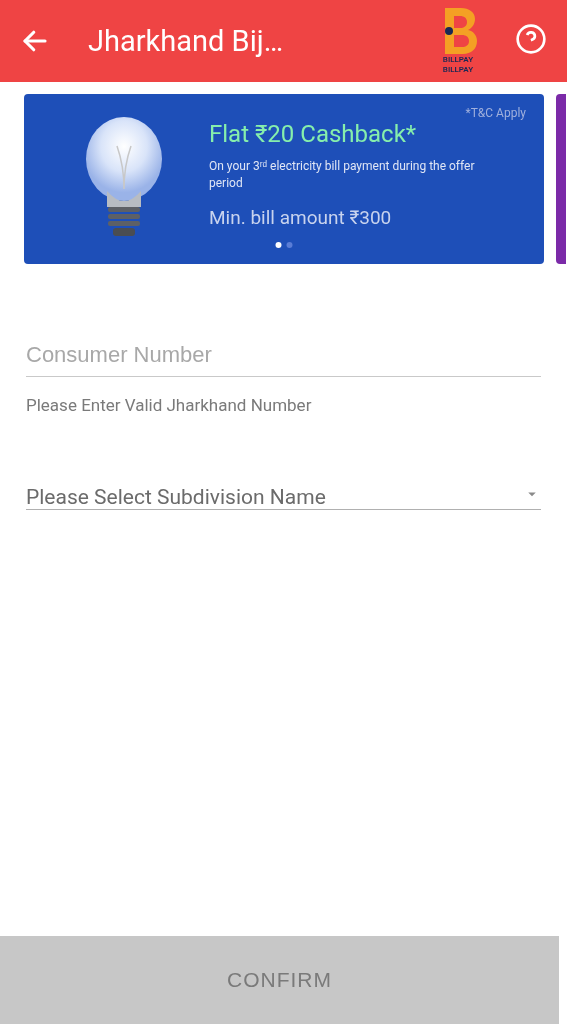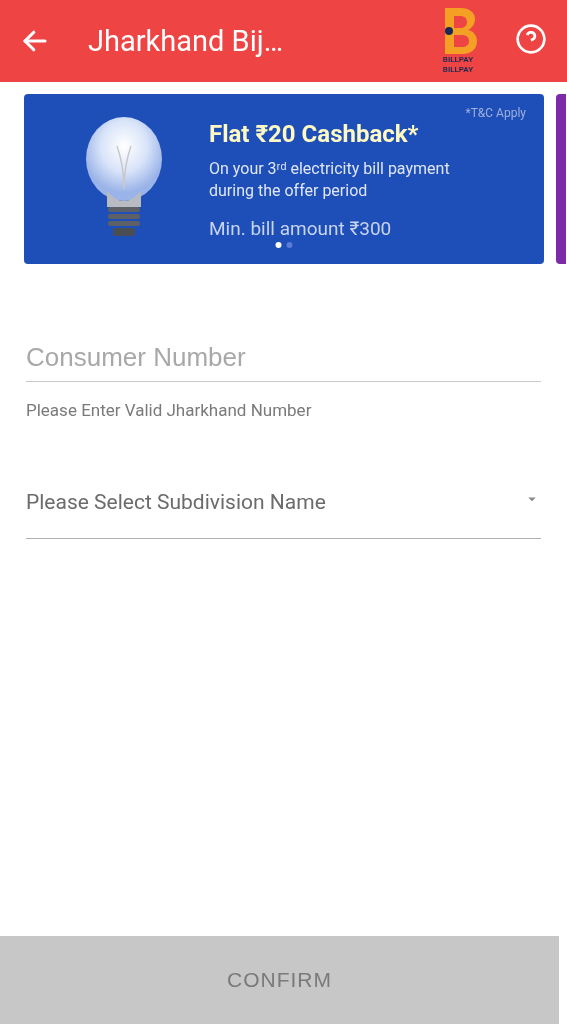--- a/index.html
+++ b/index.html
@@ -83,27 +83,27 @@
       align-items: center;
       justify-content: center;
       margin-left: 10px;
       margin-top: -3px;
     }
     .banner-content {
       margin-left: 15px;
       margin-top: 6px;
     }
     .banner-title {
-      color: #fef9c3;
+      color: #86efac;
       font-size: 24px;
-      font-weight: 700;
+      font-weight: 400;
     }
     .banner-sub {
       color: #e0e6f5;
-      font-size: 16px;
+      font-size: 12px;
       margin-top: 10px;
       line-height: 1.4;
       max-width: 280px;
     }
     .banner-min {
       color: #c8d3ee;
       font-size: 19px;
       margin-top: 14px;
     }
     .banner-tc {
@@ -138,38 +138,38 @@
       padding: 70px 26px 0 26px;
     }
     .input-row {
       position: relative;
       margin-bottom: 8px;
     }
     .consumer-input {
       width: 100%;
       border: none;
       border-bottom: 1px solid #c9c9c9;
-      font-size: 26px;
+      font-size: 22px;
       padding: 8px 0;
       color: #333;
       background: transparent;
       outline: none;
     }
     .consumer-input::placeholder {
       color: #a8a8a8;
     }
     .helper-text {
       color: #7a7a7a;
       font-size: 17px;
       margin-top: 18px;
     }
     .select-row {
       margin-top: 70px;
       border-bottom: 1px solid #b0b0b0;
-      padding-bottom: 24px;
+      padding-bottom: 0;
       display: flex;
       justify-content: space-between;
       cursor: pointer;
     }
     .select-label {
       color: #6b6b6b;
       font-size: 21px;
     }
     .caret {
       color: #8a8a8a;

